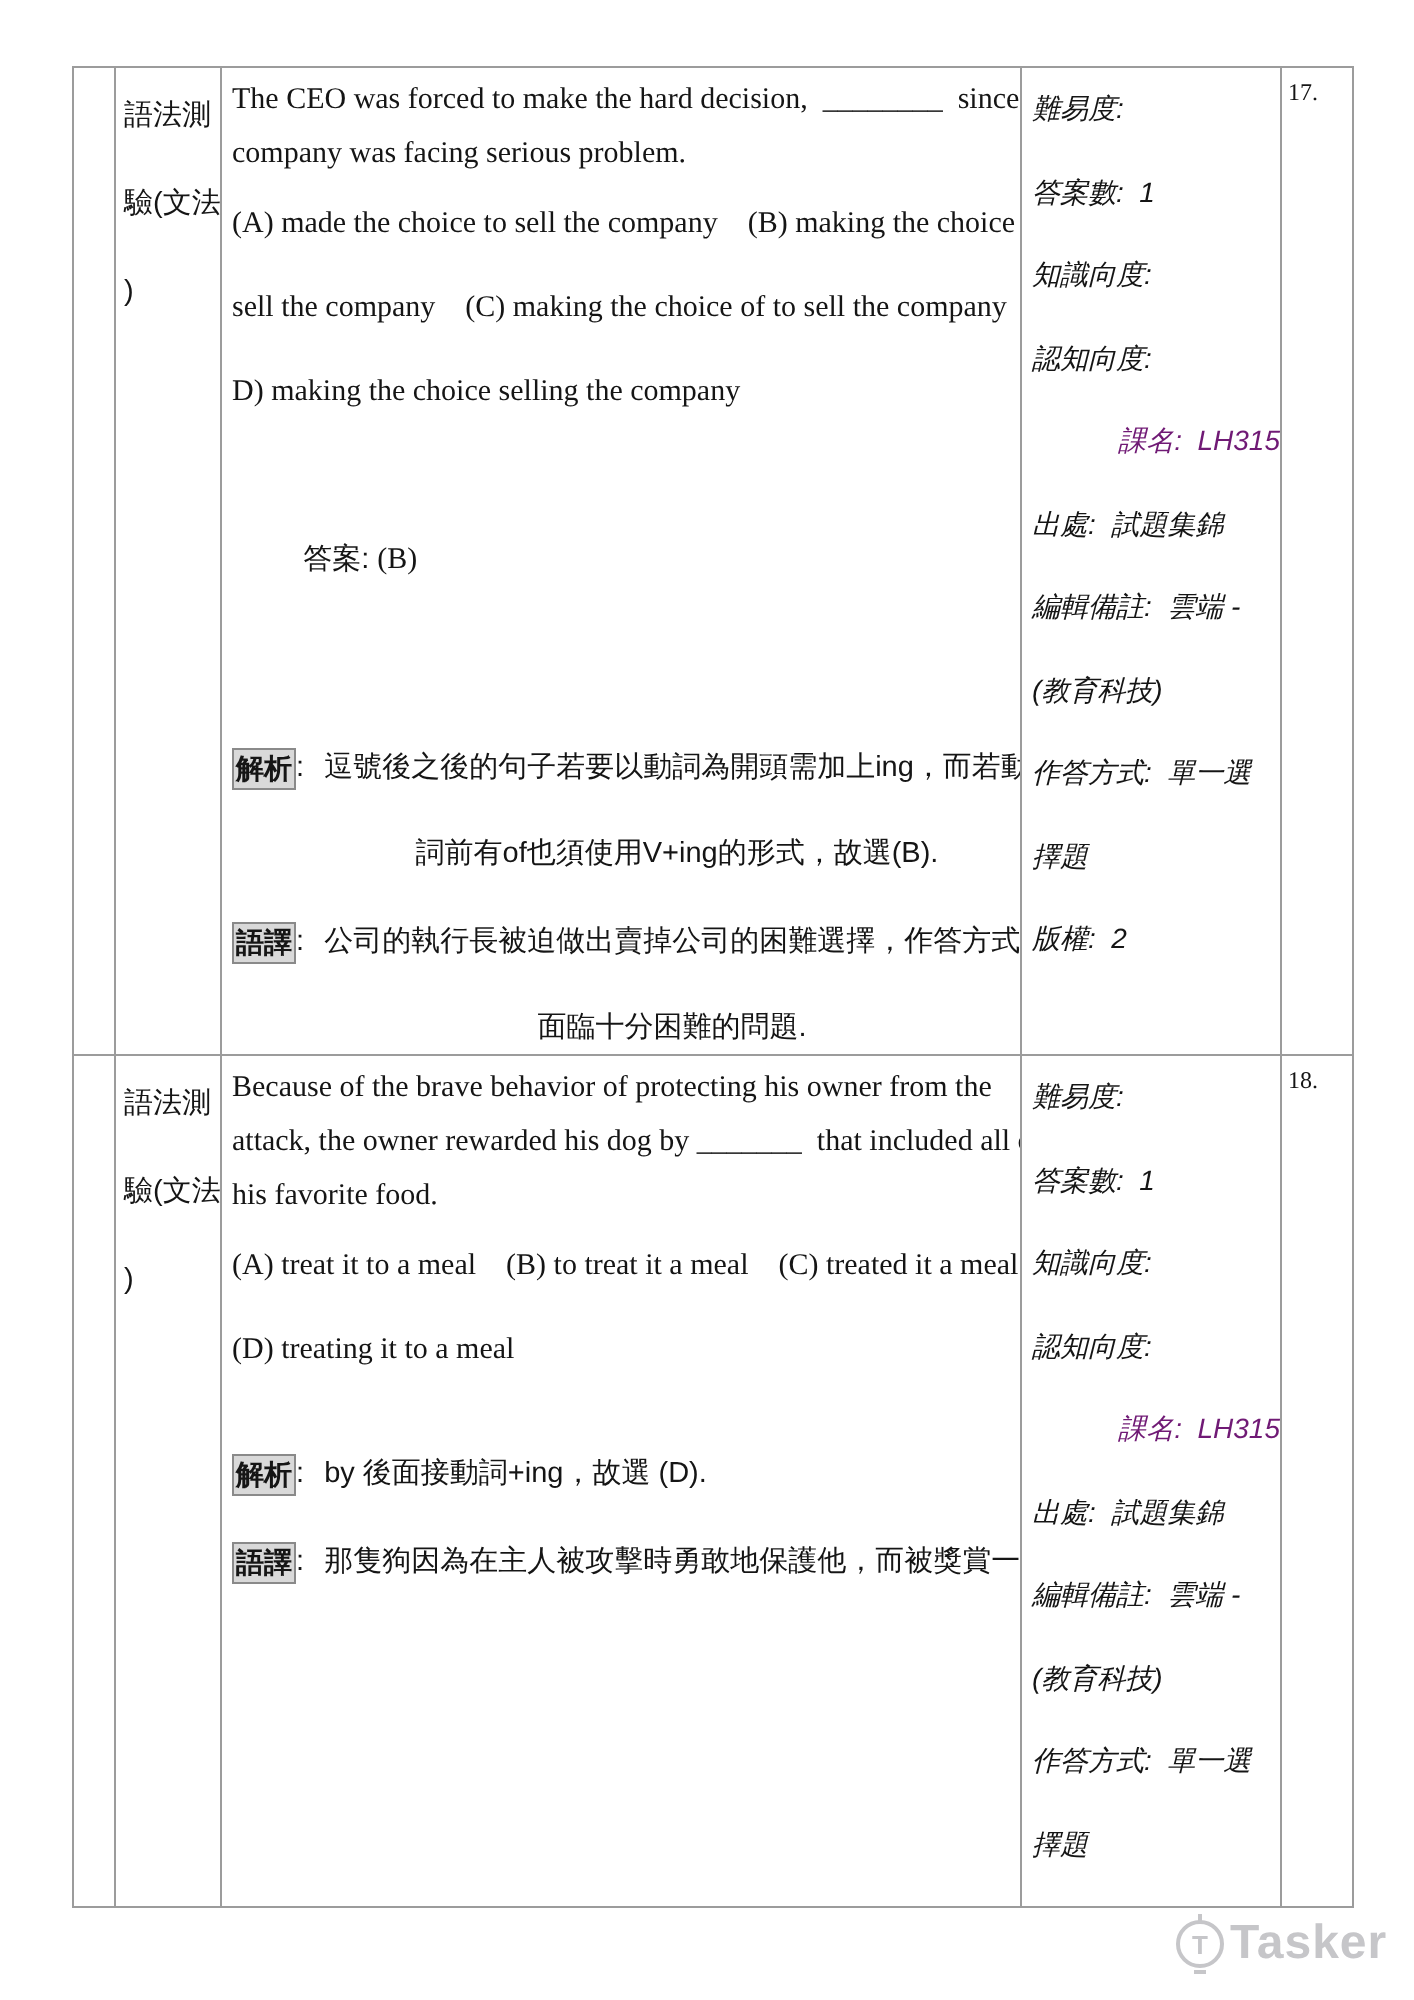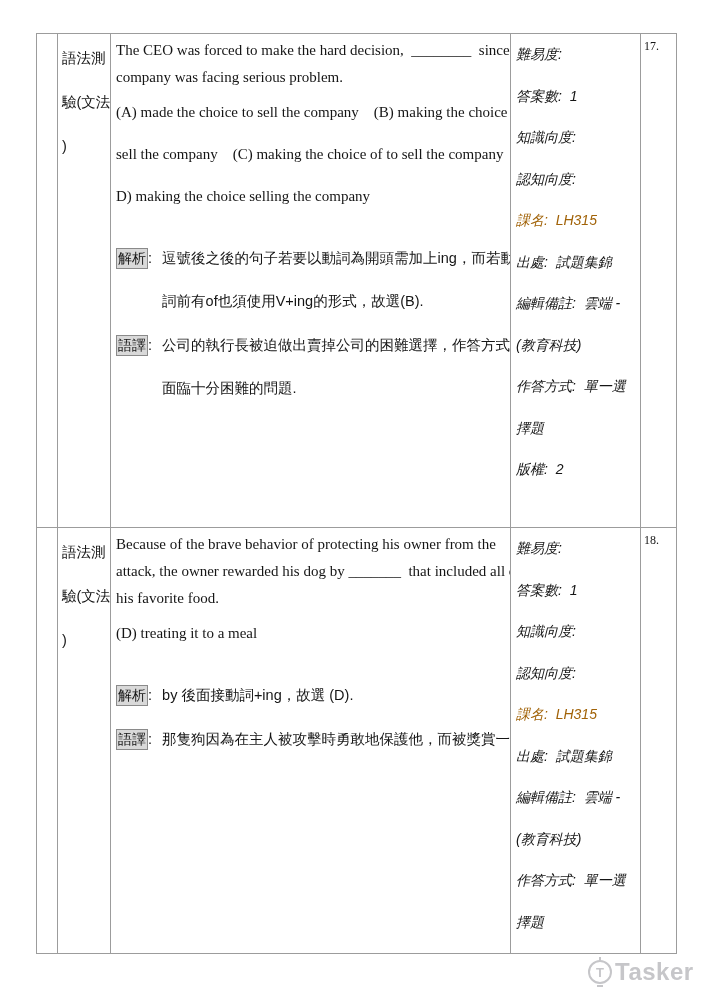--- a/index.html
+++ b/index.html
@@ -48,29 +48,30 @@
   .ans-line .ans-val { font-family:"Liberation Serif", serif; font-size:15px; }
   .ans-gap { margin-top:32px; }
 
   .expl-section { margin-top:20px; }
   .expl-row { display:flex; align-items:flex-start; margin-bottom:1px; }
   .tagbox {
     display:inline-block; margin-top:11px;
     background:#d9d9d9; border:1px solid #8a8a8a;
     font-size:14px; line-height:19px; padding:0 1px;
     white-space:pre;
+    font-weight:bold;
   }
   .tag-colon { font-size:14.5px; line-height:43px; white-space:pre; }
-  .expl-lines { margin-left:6px; }
+  .expl-lines { margin-left:6px;text-align:center; }
   .expl-line { font-size:14.5px; line-height:43px; white-space:pre; }
 
   
   .meta-cell { padding:0 0 0 5px;font-style:italic; }
   .meta-line { font-size:14px; line-height:41.5px; white-space:pre; }
-  .meta-red { color:#a16207; }
+  .meta-red { color:#701a75;text-align:right; }
 
   
   .num-cell { padding:2px 0 0 3px; }
   .num {
     font-family:"Liberation Serif", serif;
     font-size:12px; line-height:20px;
   }
 
   
   .watermark {
@@ -110,20 +111,23 @@
 
     <div class="cell q-cell">
       <div>
         <div class="qline">The CEO was forced to make the hard decision,  ________  since the</div>
         <div class="qline">company was facing serious problem.</div>
       </div>
       <div>
         <div class="optline">(A) made the choice to sell the company　(B) making the choice to</div>
         <div class="optline">sell the company　(C) making the choice of to sell the company　(</div>
         <div class="optline">D) making the choice selling the company</div>
+      </div>
+      <div class="ans-line">
+        <span class="zh">答案: </span><span class="ans-val">(B)</span>
       </div>
       <div class="expl-section">
         <div class="expl-row">
           <span class="tagbox">解析</span>
             <span class="tag-colon">: </span>
           <div class="expl-lines">
             <div class="expl-line">逗號後之後的句子若要以動詞為開頭需加上ing，而若動</div>
             <div class="expl-line">詞前有of也須使用V+ing的形式，故選(B).</div>
           </div>
         </div>
@@ -164,20 +168,21 @@
       <div class="cat-line">)</div>
     </div>
 
     <div class="cell q-cell">
       <div>
         <div class="qline">Because of the brave behavior of protecting his owner from the</div>
         <div class="qline">attack, the owner rewarded his dog by _______  that included all of</div>
         <div class="qline">his favorite food.</div>
       </div>
       <div>
+        <div class="optline">(A) treat it to a meal　(B) to treat it a meal　(C) treated it a meal</div>
         <div class="optline">(D) treating it to a meal</div>
       </div>
       <div class="expl-section">
         <div class="expl-row">
           <span class="tagbox">解析</span>
             <span class="tag-colon">: </span>
           <div class="expl-lines">
             <div class="expl-line">by 後面接動詞+ing，故選 (D).</div>
           </div>
         </div>

